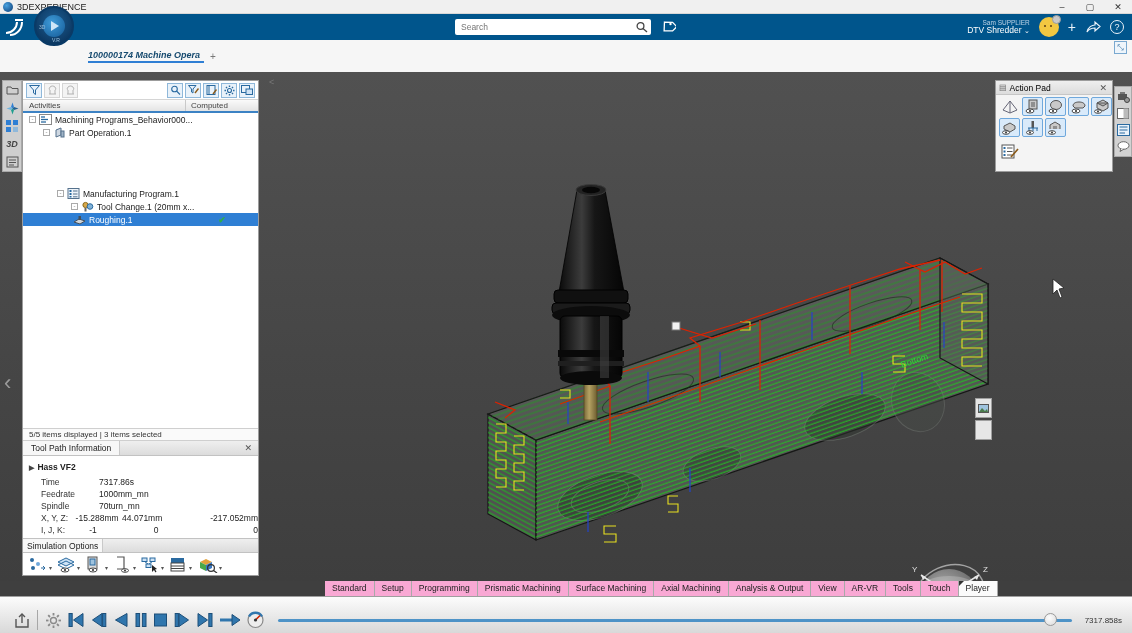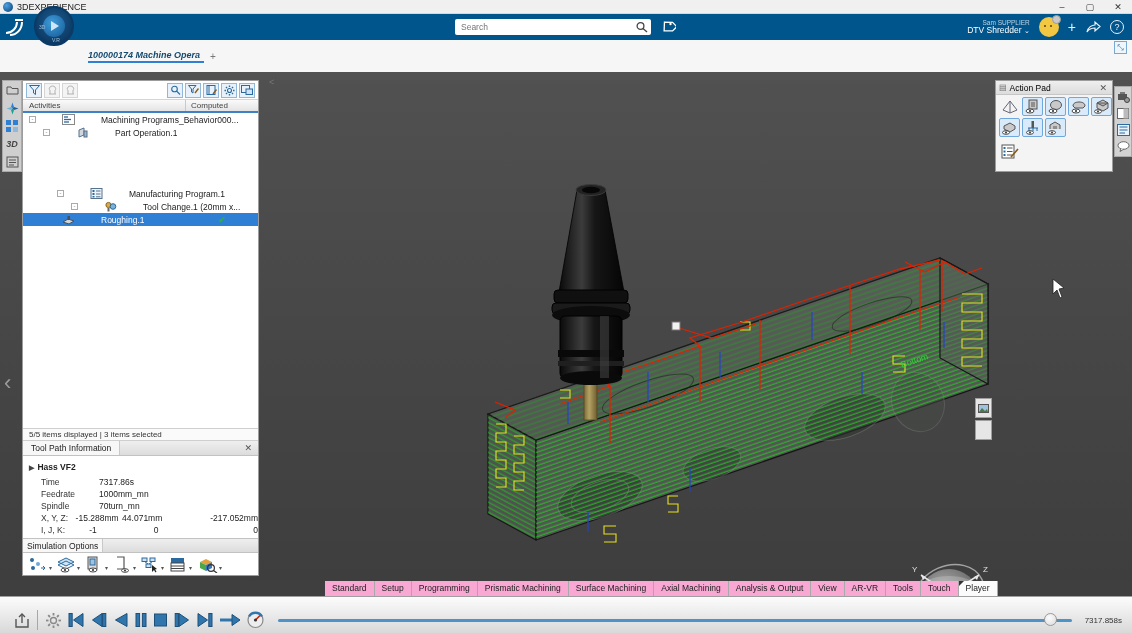--- a/index.html
+++ b/index.html
@@ -85,21 +85,21 @@
   .tico { width:16px; height:15px; border:1px solid #8fb8da; background:#e9f2fa;
     display:flex; align-items:center; justify-content:center; }
   .tico.gray { border-color:#c0c0c0; background:#efefef; opacity:.65; }
   .tico svg { display:block; }
   .ptools .fill { flex:1; }
   .colhead { height:13px; display:flex; background:linear-gradient(#fafafa,#e4e4e4);
     border-bottom:2px solid #3c82c4; font-size:8px; color:#444; }
   .colhead .c1 { width:163px; padding-left:6px; border-right:1px solid #c9c9c9; line-height:12px;}
   .colhead .c2 { flex:1; padding-left:5px; line-height:12px; }
   .tree { }
-  .trow { height:13px; display:flex; align-items:center; font-size:8.5px; white-space:nowrap;gap:23px; }
+  .trow { height:13px; display:flex; align-items:center; font-size:8.5px; white-space:nowrap; }
   .trow .box { width:7px; height:7px; border:1px solid #aaa; background:#fff; margin-right:3px;
     flex:0 0 auto; font-size:6px; line-height:5px; text-align:center; color:#777; }
   .trow .nico { width:13px; height:11px; margin-right:3px; flex:0 0 auto; }
   .trow .lbl { overflow:hidden; text-overflow:ellipsis; }
   .trow.sel { background:#2f7fd4; color:#fff; }
   .trow .comp { margin-left:auto; width:72px; flex:0 0 auto; text-align:center;
     color:#2fae4a; font-weight:bold; font-size:9px; }
   .treefill { flex:1; background:#fff; }
   .statusline { height:13px; border-top:1px solid #cfcfcf; border-bottom:1px solid #cfcfcf;
     font-size:8px; color:#333; padding-left:6px; line-height:12px; background:#fafafa; }
@@ -497,21 +497,21 @@
       </div>
       <div class="trow" style="padding-left:48px;">
         <span class="box">-</span>
         <svg class="nico" viewBox="0 0 13 11">
             <circle cx="4.5" cy="4" r="2.6" fill="#d8a84a" stroke="#8a6a1a"></circle>
             <circle cx="9" cy="5.5" r="2.8" fill="#7fb2d9" stroke="#2a6aa0"></circle>
             <rect x="3.5" y="7" width="2" height="3.5" fill="#666"></rect>
           </svg>
         <span class="lbl">Tool Change.1 (20mm x...</span>
       </div>
-      <div class="trow sel" style="padding-left:39px;">
+      <div class="trow sel" style="padding-left:50px;">
         <svg class="nico" viewBox="0 0 13 11">
             <path d="M1,8 L6,5 L12,7 L7,10 Z" fill="#cfd4d9" stroke="#44505c"></path>
             <rect x="5.5" y="2" width="2.5" height="4" fill="#44505c"></rect>
           </svg>
         <span class="lbl">Roughing.1</span>
         <span class="comp">✔</span>
       </div>
     </div>
 
     <div class="treefill"></div>

